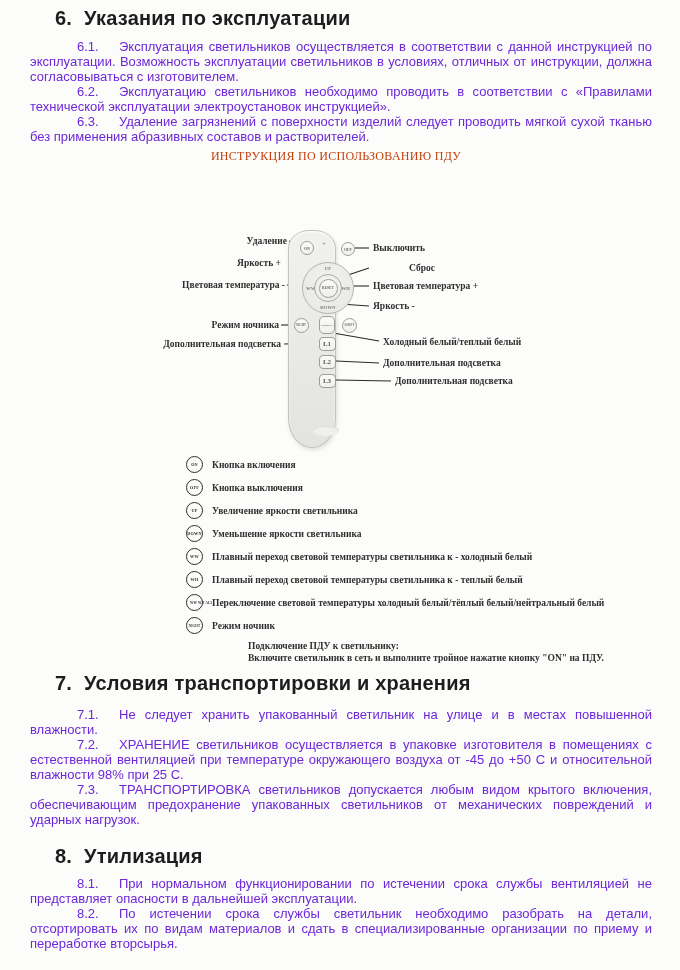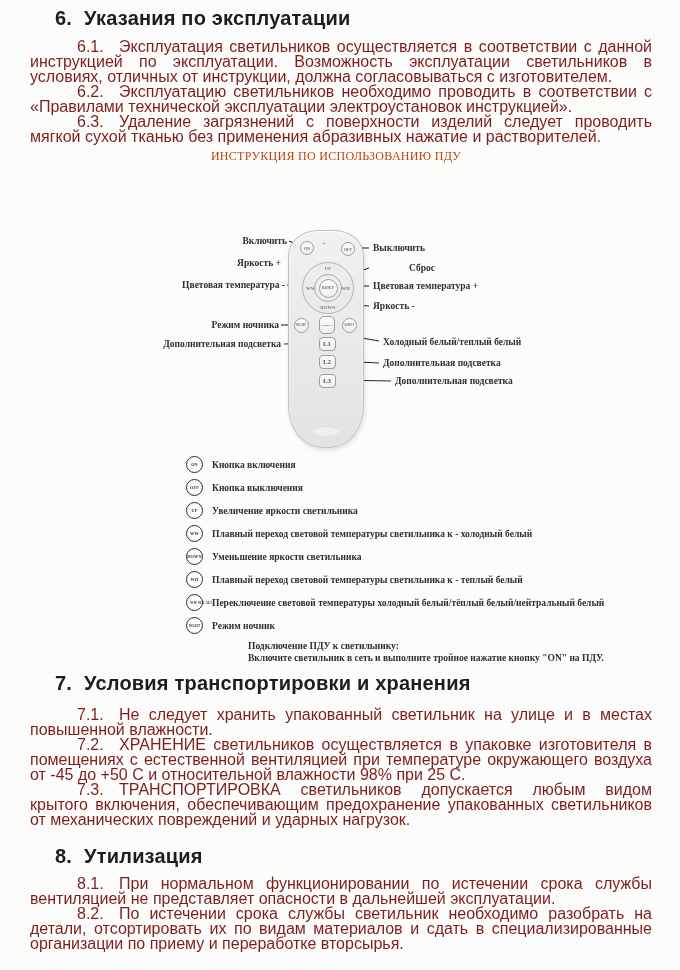--- a/index.html
+++ b/index.html
@@ -13,37 +13,37 @@
   }
   
   .sec-heading {
     position:absolute; left:55px;
     font-size:20px; font-weight:bold; color:#1d1d1d;
     letter-spacing:0.2px;
   }
   .sec-heading .hnum { display:inline-block; margin-right:12px; }
   .para-block { position:absolute; left:30px; width:622px; }
   .body-p {
-    font-size:16px; line-height:15px; text-align:justify;
-    text-indent:47px; color:#7f1d1d;
+    font-size:13px; line-height:15px; text-align:justify;
+    text-indent:47px; color:#6d28d9;
   }
   .pnum { display:inline-block; width:42px; text-indent:0; }
   
   .pdu-heading {
     position:absolute; top:149px; left:0; width:672px;
     text-align:center;
     font-family:"Liberation Serif", serif;
     font-size:12px; font-weight:normal; color:#c2410c;
     letter-spacing:0.3px;
   }
   
   .diagram { position:absolute; top:168px; left:0; width:680px; height:290px; }
   .connectors { position:absolute; inset:0; width:680px; height:290px; }
   .remote {
-    position:absolute; left:288px; top:62px; width:76px; height:218px;
+    position:absolute; left:288px; top:62px; width:48px; height:218px;
     background:linear-gradient(180deg,#f1f1f0 0%,#e9e9e8 55%,#e3e3e2 100%);
     border:1px solid #c2c2c0;
     border-radius:30px 30px 34px 34px / 26px 26px 42px 42px;
     box-shadow:inset 0 1px 2px #ffffff, 1px 2px 4px rgba(0,0,0,0.12);
   }
   .rbtn {
     position:absolute; display:flex; align-items:center; justify-content:center;
     background:linear-gradient(180deg,#fbfbfa,#efefee);
     border:1px solid #9d9d9b; color:#6a6a68;
     font-family:"Liberation Serif", serif; font-weight:bold;
@@ -108,21 +108,21 @@
   }
 </style>
 </head>
 <body>
 
 <h2 class="sec-heading" style="top:7px;"><span class="hnum">6.</span><span>Указания по эксплуатации</span></h2>
 
 <div class="para-block" style="top:39px;">
   <p class="body-p"><span class="pnum">6.1.</span><span>Эксплуатация светильников осуществляется в соответствии с данной инструкцией по эксплуатации. Возможность эксплуатации светильников в условиях, отличных от инструкции,  должна согласовываться с изготовителем.</span></p>
   <p class="body-p"><span class="pnum">6.2.</span><span>Эксплуатацию светильников необходимо проводить в соответствии с «Правилами технической эксплуатации электроустановок инструкцией».</span></p>
-  <p class="body-p"><span class="pnum">6.3.</span><span>Удаление загрязнений с поверхности изделий следует проводить мягкой сухой тканью без применения абразивных нажатие и растворителей.</span></p>
+  <p class="body-p"><span class="pnum">6.3.</span><span>Удаление загрязнений с поверхности изделий следует проводить мягкой сухой тканью без применения абразивных составов и растворителей.</span></p>
 </div>
 
 <div class="pdu-heading">ИНСТРУКЦИЯ ПО ИСПОЛЬЗОВАНИЮ ПДУ</div>
 
 <div class="diagram">
 
   <svg class="connectors" viewBox="0 0 680 290" xmlns="http://www.w3.org/2000/svg">
     <g stroke="#2a2a2a" stroke-width="1.1" fill="none">
       <line x1="289" y1="73" x2="301" y2="78"></line>
       <line x1="289" y1="95" x2="310" y2="97"></line>
@@ -132,21 +132,21 @@
       <line x1="355" y1="80" x2="369" y2="80"></line>
       <line x1="333" y1="112" x2="369" y2="100"></line>
       <line x1="354" y1="118" x2="369" y2="118"></line>
       <line x1="340" y1="136" x2="369" y2="138"></line>
       <line x1="333" y1="165" x2="379" y2="173"></line>
       <line x1="336" y1="193" x2="379" y2="195"></line>
       <line x1="336" y1="212" x2="391" y2="213"></line>
     </g>
   </svg>
 
-  <div class="dlabel right-align" style="right:393px; top:67px;">Включить</div>
+  <div class="dlabel right-align" style="right:393px; top:67px;">Удаление</div>
   <div class="dlabel right-align" style="right:399px; top:89px;">Яркость +</div>
   <div class="dlabel right-align" style="right:395px; top:111px;">Цветовая температура -</div>
   <div class="dlabel right-align" style="right:401px; top:151px;">Режим ночника</div>
   <div class="dlabel right-align" style="right:399px; top:170px;">Дополнительная подсветка</div>
 
   <div class="dlabel" style="left:373px; top:74px;">Выключить</div>
   <div class="dlabel" style="left:373px; top:94px;padding-left:36px;">Сброс</div>
   <div class="dlabel" style="left:373px; top:112px;">Цветовая температура +</div>
   <div class="dlabel" style="left:373px; top:132px;">Яркость -</div>
   <div class="dlabel" style="left:383px; top:168px;">Холодный белый/теплый белый</div>
@@ -187,26 +187,26 @@
   </div>
   <div class="legend-row">
     <div class="legend-icon">OFF</div>
     <div class="legend-text">Кнопка выключения</div>
   </div>
   <div class="legend-row">
     <div class="legend-icon">UP</div>
     <div class="legend-text">Увеличение яркости светильника</div>
   </div>
   <div class="legend-row">
+    <div class="legend-icon">DOWN</div>
+    <div class="legend-text">Уменьшение яркости светильника</div>
+  </div>
+  <div class="legend-row">
     <div class="legend-icon">WW</div>
     <div class="legend-text">Плавный переход световой температуры светильника к - холодный белый</div>
-  </div>
-  <div class="legend-row">
-    <div class="legend-icon">DOWN</div>
-    <div class="legend-text">Уменьшение яркости светильника</div>
   </div>
   <div class="legend-row">
     <div class="legend-icon">WH</div>
     <div class="legend-text">Плавный переход световой температуры светильника к - теплый белый</div>
   </div>
   <div class="legend-row">
     <div class="legend-icon stacked">
         <span>WW WH ALL</span>
       </div>
     <div class="legend-text">Переключение световой температуры холодный белый/тёплый белый/нейтральный белый</div>

